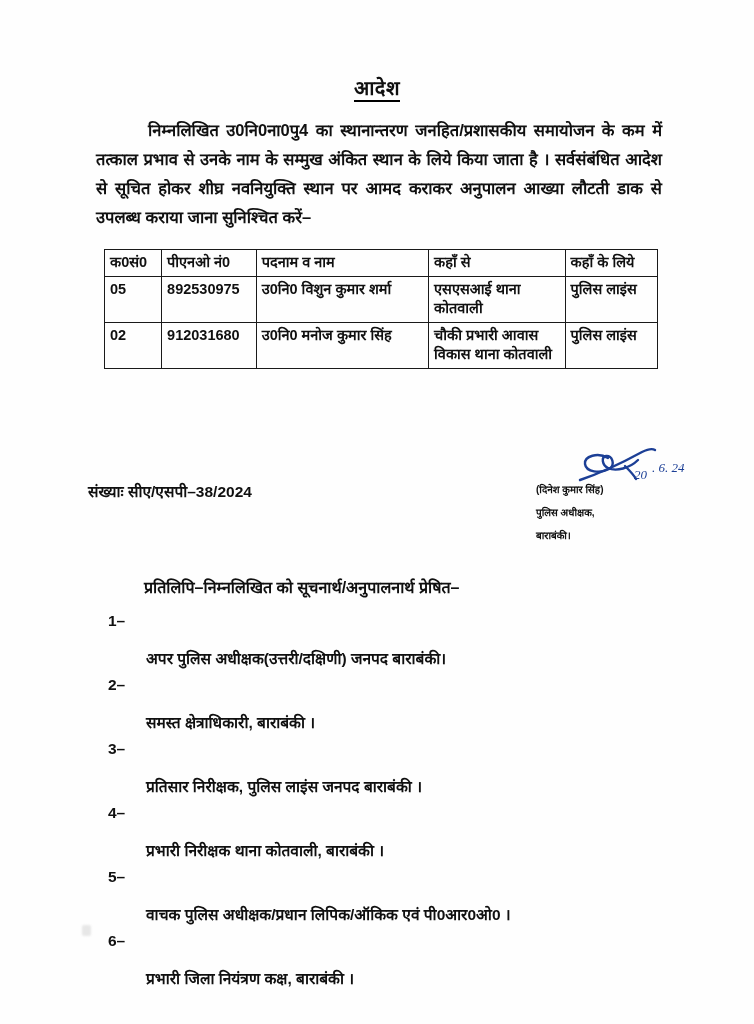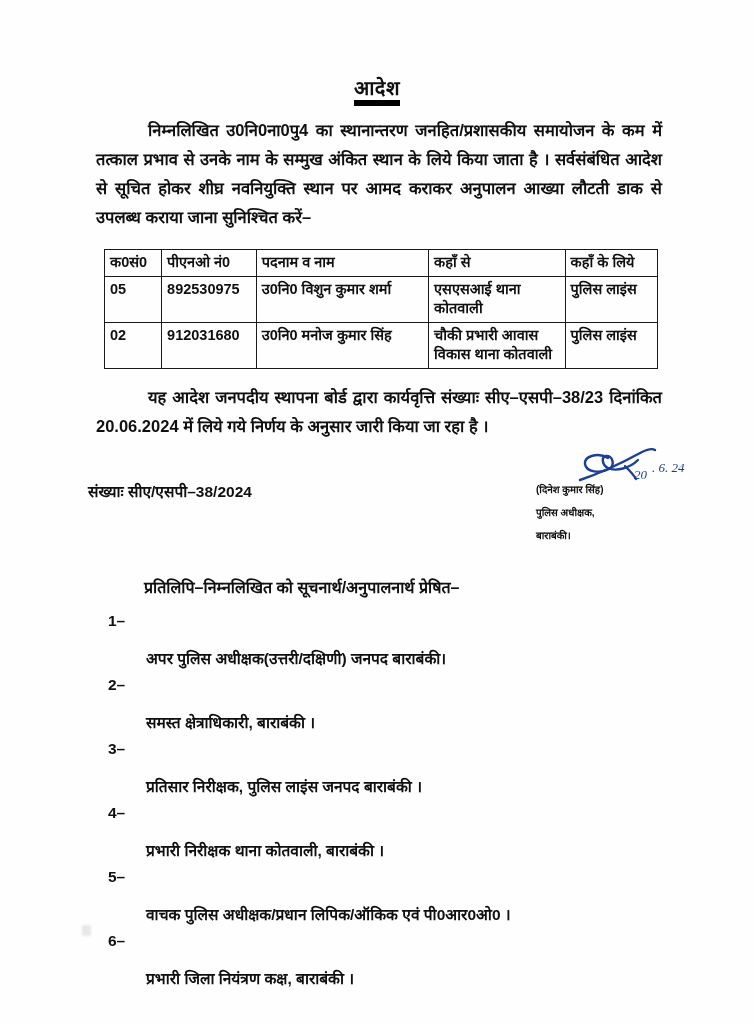--- a/index.html
+++ b/index.html
@@ -27,21 +27,21 @@
     position: absolute;
     top: 74px;
     left: 0;
     width: 754px;
     text-align: center;
     font-size: 20px;
     font-weight: 700;
     letter-spacing: .5px;
   }
   .doc-title span {
-    border-bottom: 6px solid #000000;
+    border-bottom: 2px solid #000000;
     padding-bottom: 1px;
   }
 
   
   .intro {
     position: absolute;
     top: 116px;
     left: 96px;
     width: 566px;
     font-size: 16.5px;
@@ -203,21 +203,20 @@
           <td class="col-sn">02</td>
           <td class="col-pno">912031680</td>
           <td class="col-name">उ0नि0 मनोज कुमार सिंह</td>
           <td class="col-from">चौकी प्रभारी आवास विकास थाना कोतवाली</td>
           <td class="col-to">पुलिस लाइंस</td>
         </tr>
       </tbody>
     </table>
   </div>
 
-  <div class="para2">यह आदेश जनपदीय स्थापना बोर्ड द्वारा कार्यवृत्ति संख्याः सीए–एसपी–38/23 दिनांकित 20.06.2024 में लिये गये निर्णय के अनुसार जारी किया जा रहा है ।</div>
 
   <div class="ref-block">
     <div>संख्याः सीए/एसपी–38/2024</div>
   </div>
 
   <svg class="signature-ink" viewBox="0 0 150 46">
     <g fill="none" stroke="#1c3f96" stroke-width="2.4" stroke-linecap="round" stroke-linejoin="round">
       <path d="M30 14 C20 8, 6 12, 7 20 C8 28, 22 30, 31 25 C38 21, 34 11, 28 12 C23 13, 24 21, 30 24 C38 28, 52 24, 60 16"></path>
       <path d="M2 36 C20 30, 42 20, 64 8 C70 5, 74 4, 77 6"></path>
       <path d="M47 22 C52 27, 56 31, 58 35"></path>

